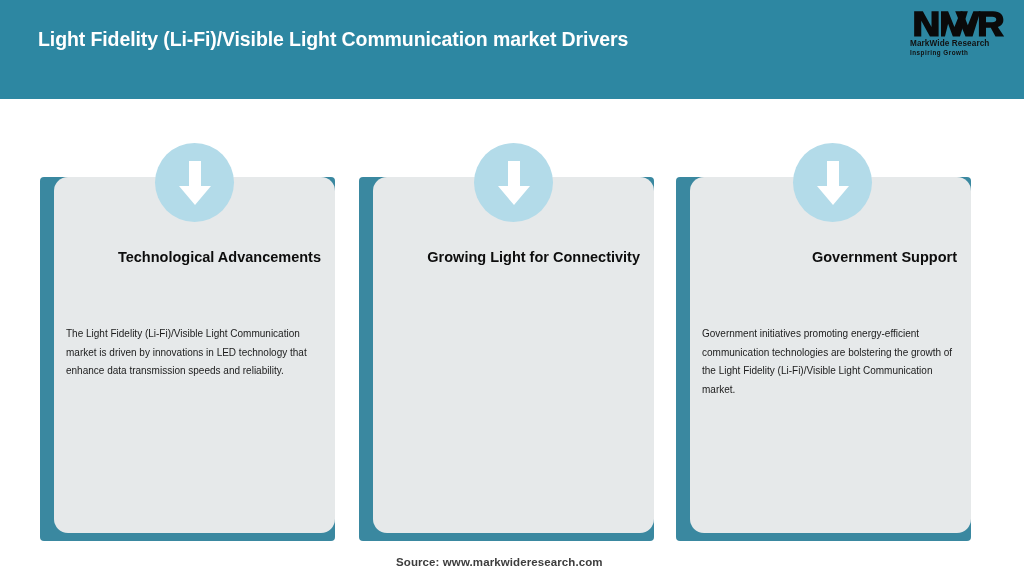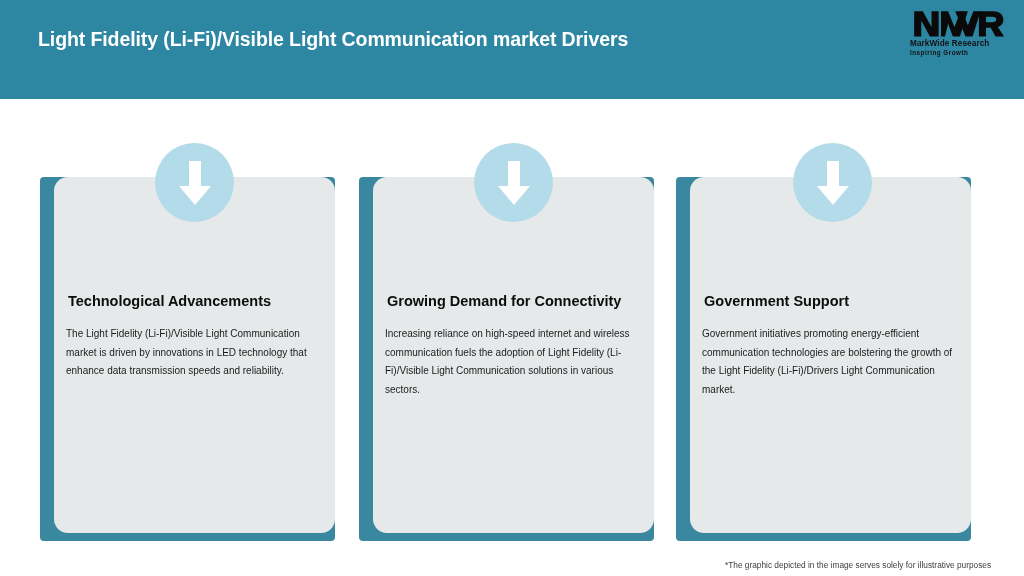--- a/index.html
+++ b/index.html
@@ -99,26 +99,25 @@
     height: 356px;
     background: #e6e9ea;
     border-radius: 14px;
   }
 
   .card-title {
     position: absolute;
     left: 14px;
     right: 14px;
     top: 70px;
-    text-align: left;
+    text-align: right;
     font-size: 14.5px;
     font-weight: bold;
     color: #0d0d0d;
     line-height: 21px;
-    margin-top: 44px;
   }
 
   .card-body {
     position: absolute;
     left: 12px;
     right: 12px;
     top: 148px;
     font-size: 10px;
     color: #1b1b1b;
     line-height: 18.6px;
@@ -187,39 +186,38 @@
     <div class="icon-circle" style="left:115px; top:-34px;">
       <svg width="38" height="48" viewBox="0 0 38 48">
         <path d="M13 2 L25 2 L25 27 L35 27 L19 46 L3 27 L13 27 Z" fill="#ffffff"></path>
       </svg>
     </div>
   </div>
 
   <div class="card-wrap" style="left:359px; top:177px; width:295px; height:364px;">
     <div class="card-shadow"></div>
     <div class="card">
-      <div class="card-title">Growing Demand for Connectivity</div>
-      <div class="card-body">Increasing reliance on high-speed internet and wireless communication fuels the adoption of Light Fidelity (Li-Fi)/Visible Light Communication solutions in various sectors.</div>
+      <div class="card-title">Growing Light for Connectivity</div>
     </div>
     <div class="icon-circle" style="left:115px; top:-34px;">
       <svg width="38" height="48" viewBox="0 0 38 48">
         <path d="M13 2 L25 2 L25 27 L35 27 L19 46 L3 27 L13 27 Z" fill="#ffffff"></path>
       </svg>
     </div>
   </div>
 
   <div class="card-wrap" style="left:676px; top:177px; width:295px; height:364px;">
     <div class="card-shadow"></div>
     <div class="card">
       <div class="card-title">Government Support</div>
-      <div class="card-body">Government initiatives promoting energy-efficient communication technologies are bolstering the growth of the Light Fidelity (Li-Fi)/Drivers Light Communication market.</div>
+      <div class="card-body">Government initiatives promoting energy-efficient communication technologies are bolstering the growth of the Light Fidelity (Li-Fi)/Visible Light Communication market.</div>
     </div>
     <div class="icon-circle" style="left:117px; top:-34px;">
       <svg width="38" height="48" viewBox="0 0 38 48">
         <path d="M13 2 L25 2 L25 27 L35 27 L19 46 L3 27 L13 27 Z" fill="#ffffff"></path>
       </svg>
     </div>
   </div>
 
-
-  <div class="disclaimer">*The graphic depicted in the image serves solely for illustrative purposes</div>
+  <div class="source">Source: www.markwideresearch.com</div>
+
 
 </div>
 
 </body></html>

